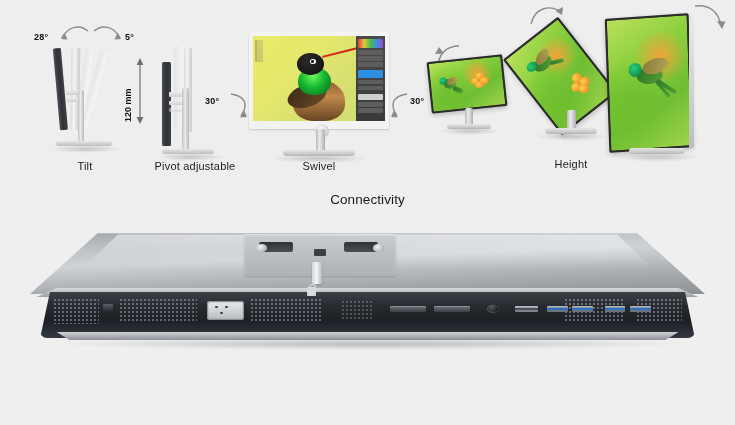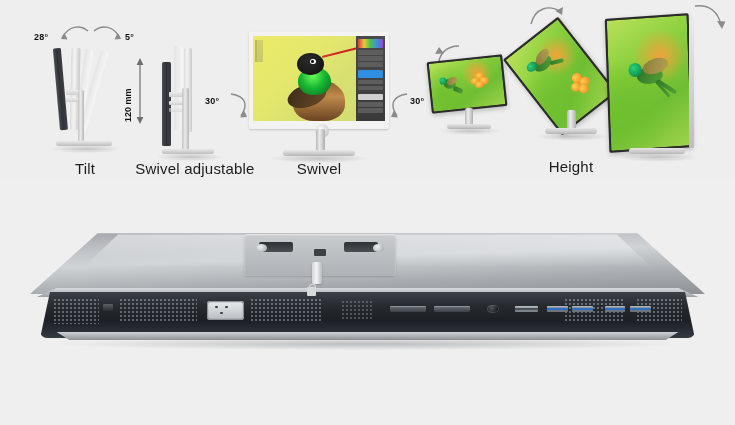--- a/index.html
+++ b/index.html
@@ -13,21 +13,21 @@
   }
   .page{position:absolute;inset:0;background:#efefef;}
 
   
   .ergo-band{position:absolute;left:0;top:0;width:735px;height:180px;background:#eeeeee;}
   .band-sep{position:absolute;left:0;top:180px;width:735px;height:12px;background:#efefef;}
 
   .feature{position:absolute;}
   .feature-label{
     position:absolute;text-align:center;width:120px;
-    font-size:15px;color:#1c1c1c;letter-spacing:.2px;
+    font-size:11px;color:#1c1c1c;letter-spacing:.2px;
   }
 
   
   .sv-wrap{position:absolute;}
   .sv-panel{position:absolute;border-radius:1.5px;}
   .sv-dark{background:linear-gradient(90deg,#4c5055 0%,#2f3337 45%,#3d4146 100%);}
   .sv-light{background:linear-gradient(90deg,#dcdcdc 0%,#f4f4f4 40%,#c9c9c9 100%);}
   .sv-ghost{background:linear-gradient(90deg,#e3e3e3,#f7f7f7);opacity:.85;}
   .sv-neck{position:absolute;background:linear-gradient(90deg,#c2c2c2,#ebebeb 45%,#b6b6b6);border-radius:2px;}
   .sv-arm{position:absolute;background:linear-gradient(180deg,#ececec,#cfcfcf);border-radius:1px;}
@@ -223,21 +223,21 @@
         <div class="sv-panel sv-dark" style="left:18px;top:16px;width:9px;height:84px;"></div>
 
         <div class="sv-arm" style="left:25px;top:46px;width:16px;height:5px;"></div>
         <div class="sv-arm" style="left:25px;top:55px;width:16px;height:4px;"></div>
         <div class="sv-arm" style="left:25px;top:62px;width:14px;height:4px;opacity:.55;"></div>
         <div class="sv-neck" style="left:38px;top:42px;width:7px;height:62px;"></div>
         <div class="sv-base" style="left:18px;top:103px;width:52px;height:5px;"></div>
         <div class="sv-shadow" style="left:12px;top:107px;width:68px;height:8px;"></div>
       </div>
 
-      <div class="feature-label" style="left:15px;top:150px;width:140px;">Swivel adjustable</div>
+      <div class="feature-label" style="left:15px;top:150px;width:140px;">Pivot adjustable</div>
     </div>
 
     <div class="feature" style="left:185px;top:8px;width:230px;height:152px;margin-left:20px;">
 
       <div class="ang-label" style="left:0px;top:88px;">30°</div>
       <svg class="arrow-svg" style="left:24px;top:82px;width:26px;height:30px;" viewBox="0 0 26 30">
         <path d="M2 4 C16 6 20 14 12 26" stroke="#8b8b8b" stroke-width="1.4" fill="none"></path>
         <path d="M15.5 21 L11 27.5 L18 27 Z" fill="#8b8b8b"></path>
       </svg>
 
@@ -375,20 +375,21 @@
       <div class="sv-shadow" style="left:202px;top:152px;width:82px;height:10px;"></div>
 
       <div class="feature-label" style="left:96px;top:158px;">Height</div>
     </div>
   </div>
 
   <div class="band-sep"></div>
 
   <div class="conn-section">
 
+    <div class="conn-title">Connectivity</div>
 
     <div class="mon-back">
       <div class="mb-top">
         <div class="mb-top-sheen"></div>
       </div>
       <div class="mb-lip"></div>
       <div class="mb-lower">
 
         <div class="vent-dark" style="left:2%;top:14%;width:7%;height:56%;"></div>
         <div class="vent-dark" style="left:12%;top:14%;width:12%;height:52%;"></div>

